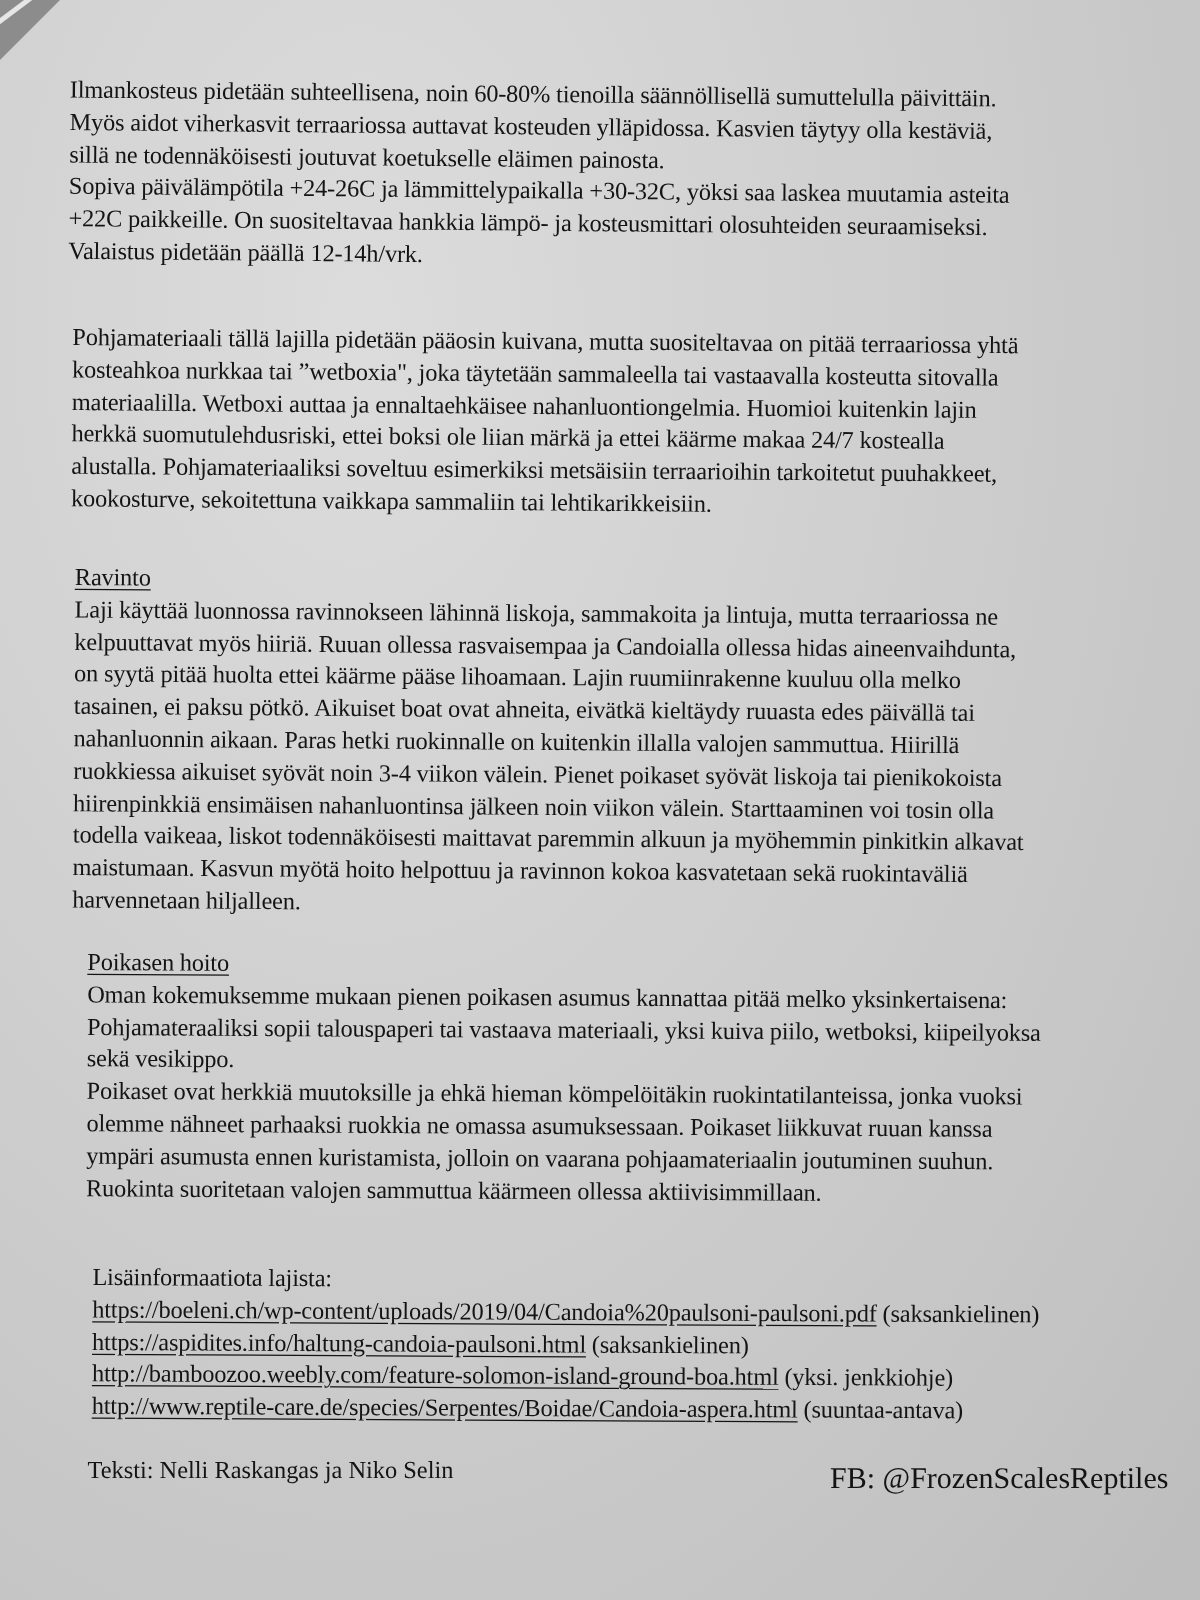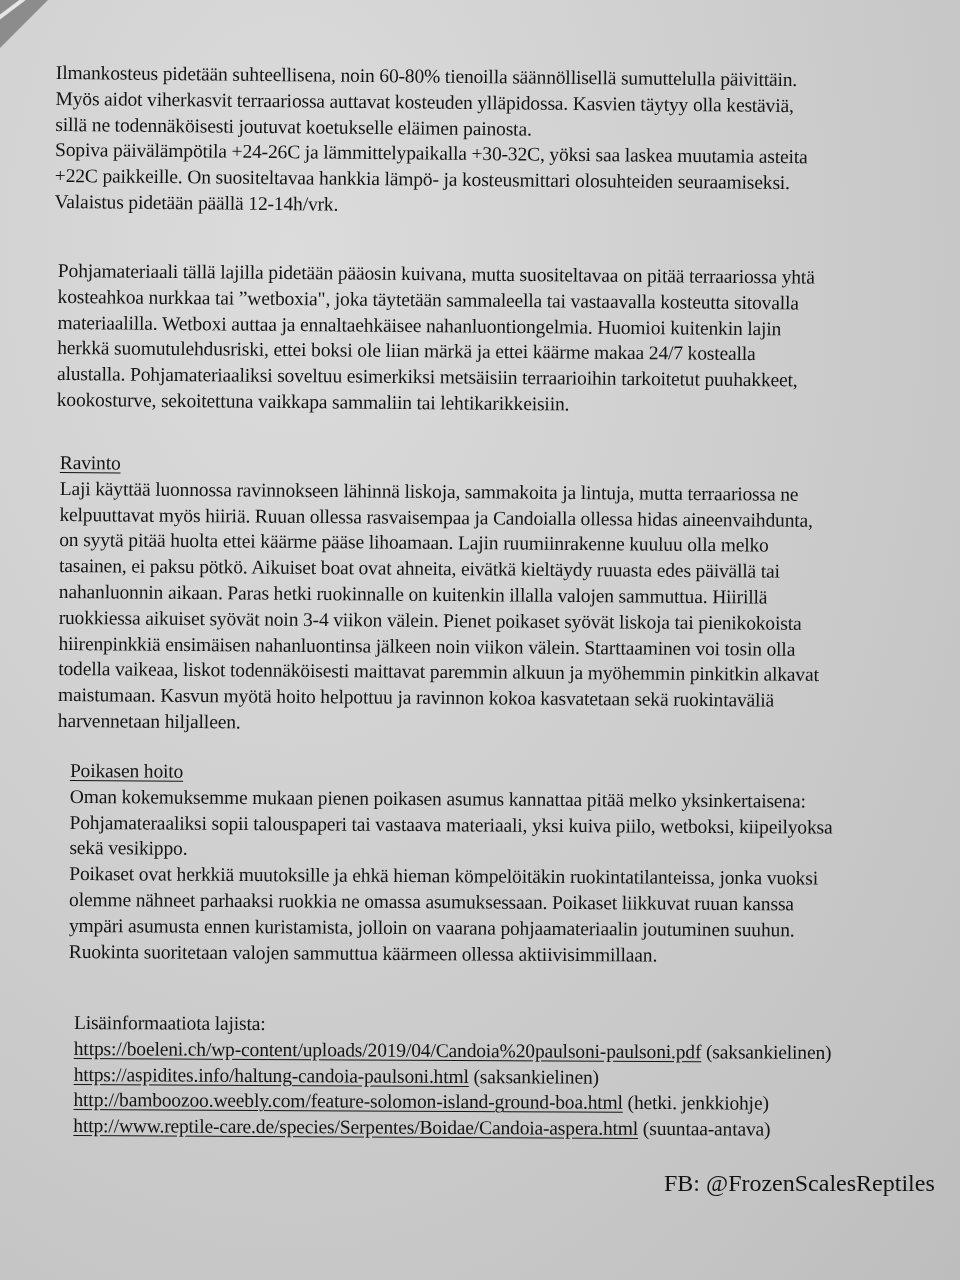--- a/index.html
+++ b/index.html
@@ -77,18 +77,19 @@
     <span class="line">Poikaset ovat herkkiä muutoksille ja ehkä hieman kömpelöitäkin ruokintatilanteissa, jonka vuoksi</span>
     <span class="line">olemme nähneet parhaaksi ruokkia ne omassa asumuksessaan. Poikaset liikkuvat ruuan kanssa</span>
     <span class="line">ympäri asumusta ennen kuristamista, jolloin on vaarana pohjaamateriaalin joutuminen suuhun.</span>
     <span class="line">Ruokinta suoritetaan valojen sammuttua käärmeen ollessa aktiivisimmillaan.</span>
   </div>
 
   <div class="block" id="b5">
     <span class="line">Lisäinformaatiota lajista:</span>
     <span class="line"><span class="link">https://boeleni.ch/wp-content/uploads/2019/04/Candoia%20paulsoni-paulsoni.pdf</span><span> (saksankielinen)</span></span>
     <span class="line"><span class="link">https://aspidites.info/haltung-candoia-paulsoni.html</span><span> (saksankielinen)</span></span>
-    <span class="line"><span class="link">http://bamboozoo.weebly.com/feature-solomon-island-ground-boa.html</span><span> (hetki. jenkkiohje)</span></span>
+    <span class="line"><span class="link">http://bamboozoo.weebly.com/feature-solomon-island-ground-boa.html</span><span> (yksi. jenkkiohje)</span></span>
     <span class="line"><span class="link">http://www.reptile-care.de/species/Serpentes/Boidae/Candoia-aspera.html</span><span> (suuntaa-antava)</span></span>
   </div>
 
+  <div class="footer-left">Teksti: Nelli Raskangas ja Niko Selin</div>
   <div class="footer-right">FB: @FrozenScalesReptiles</div>
 </div>
 
 </body></html>

